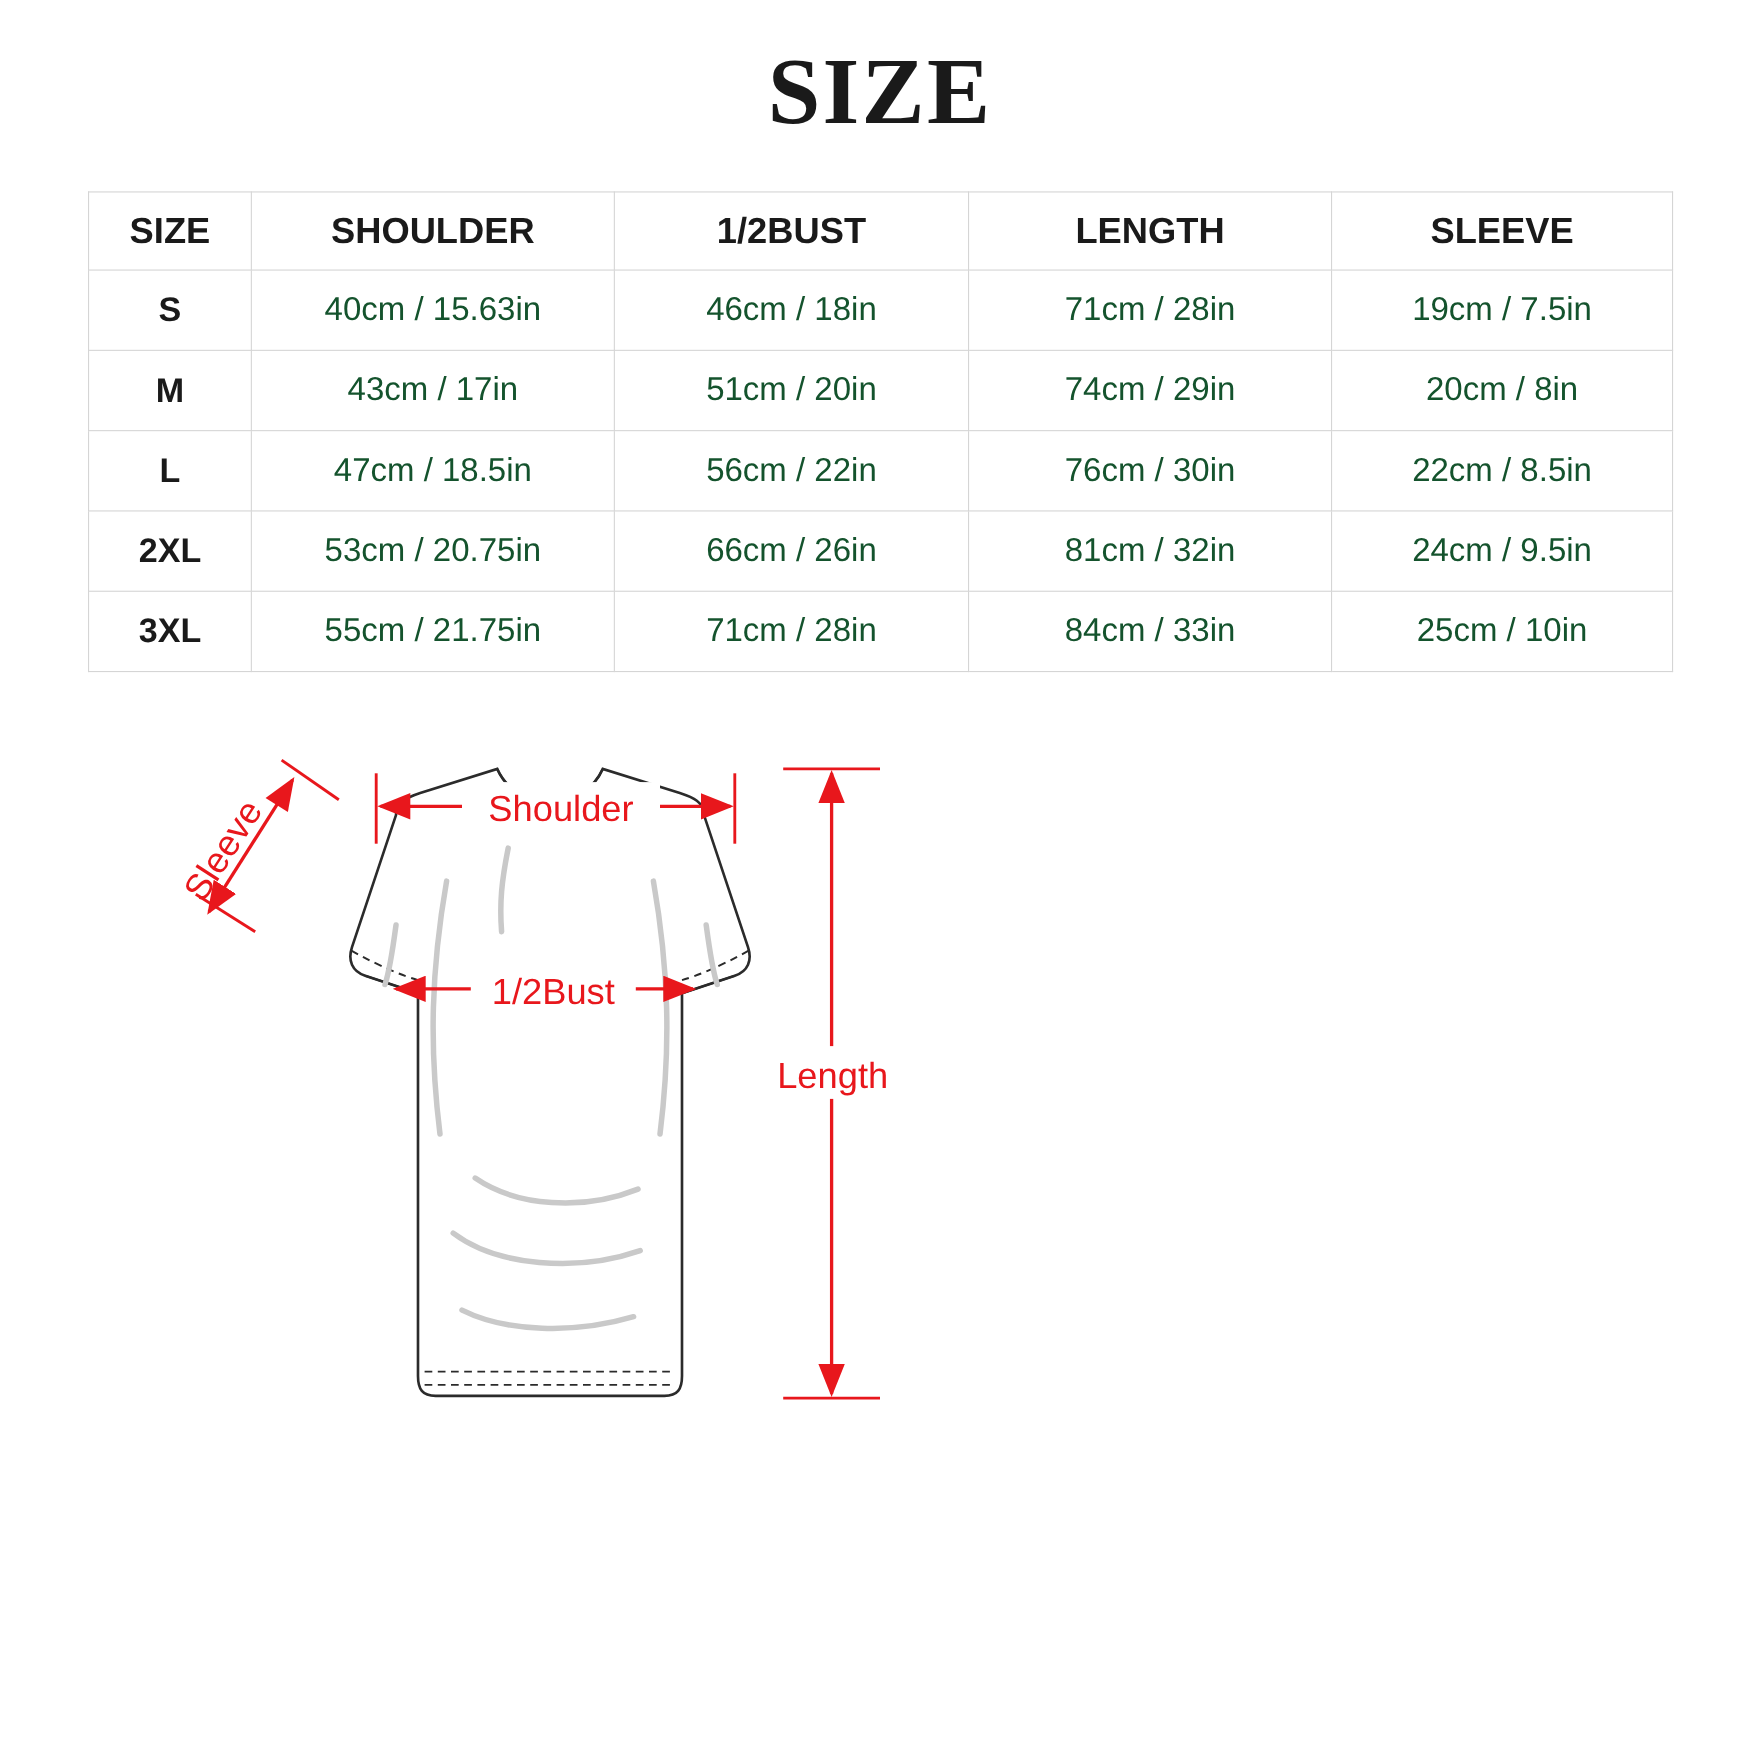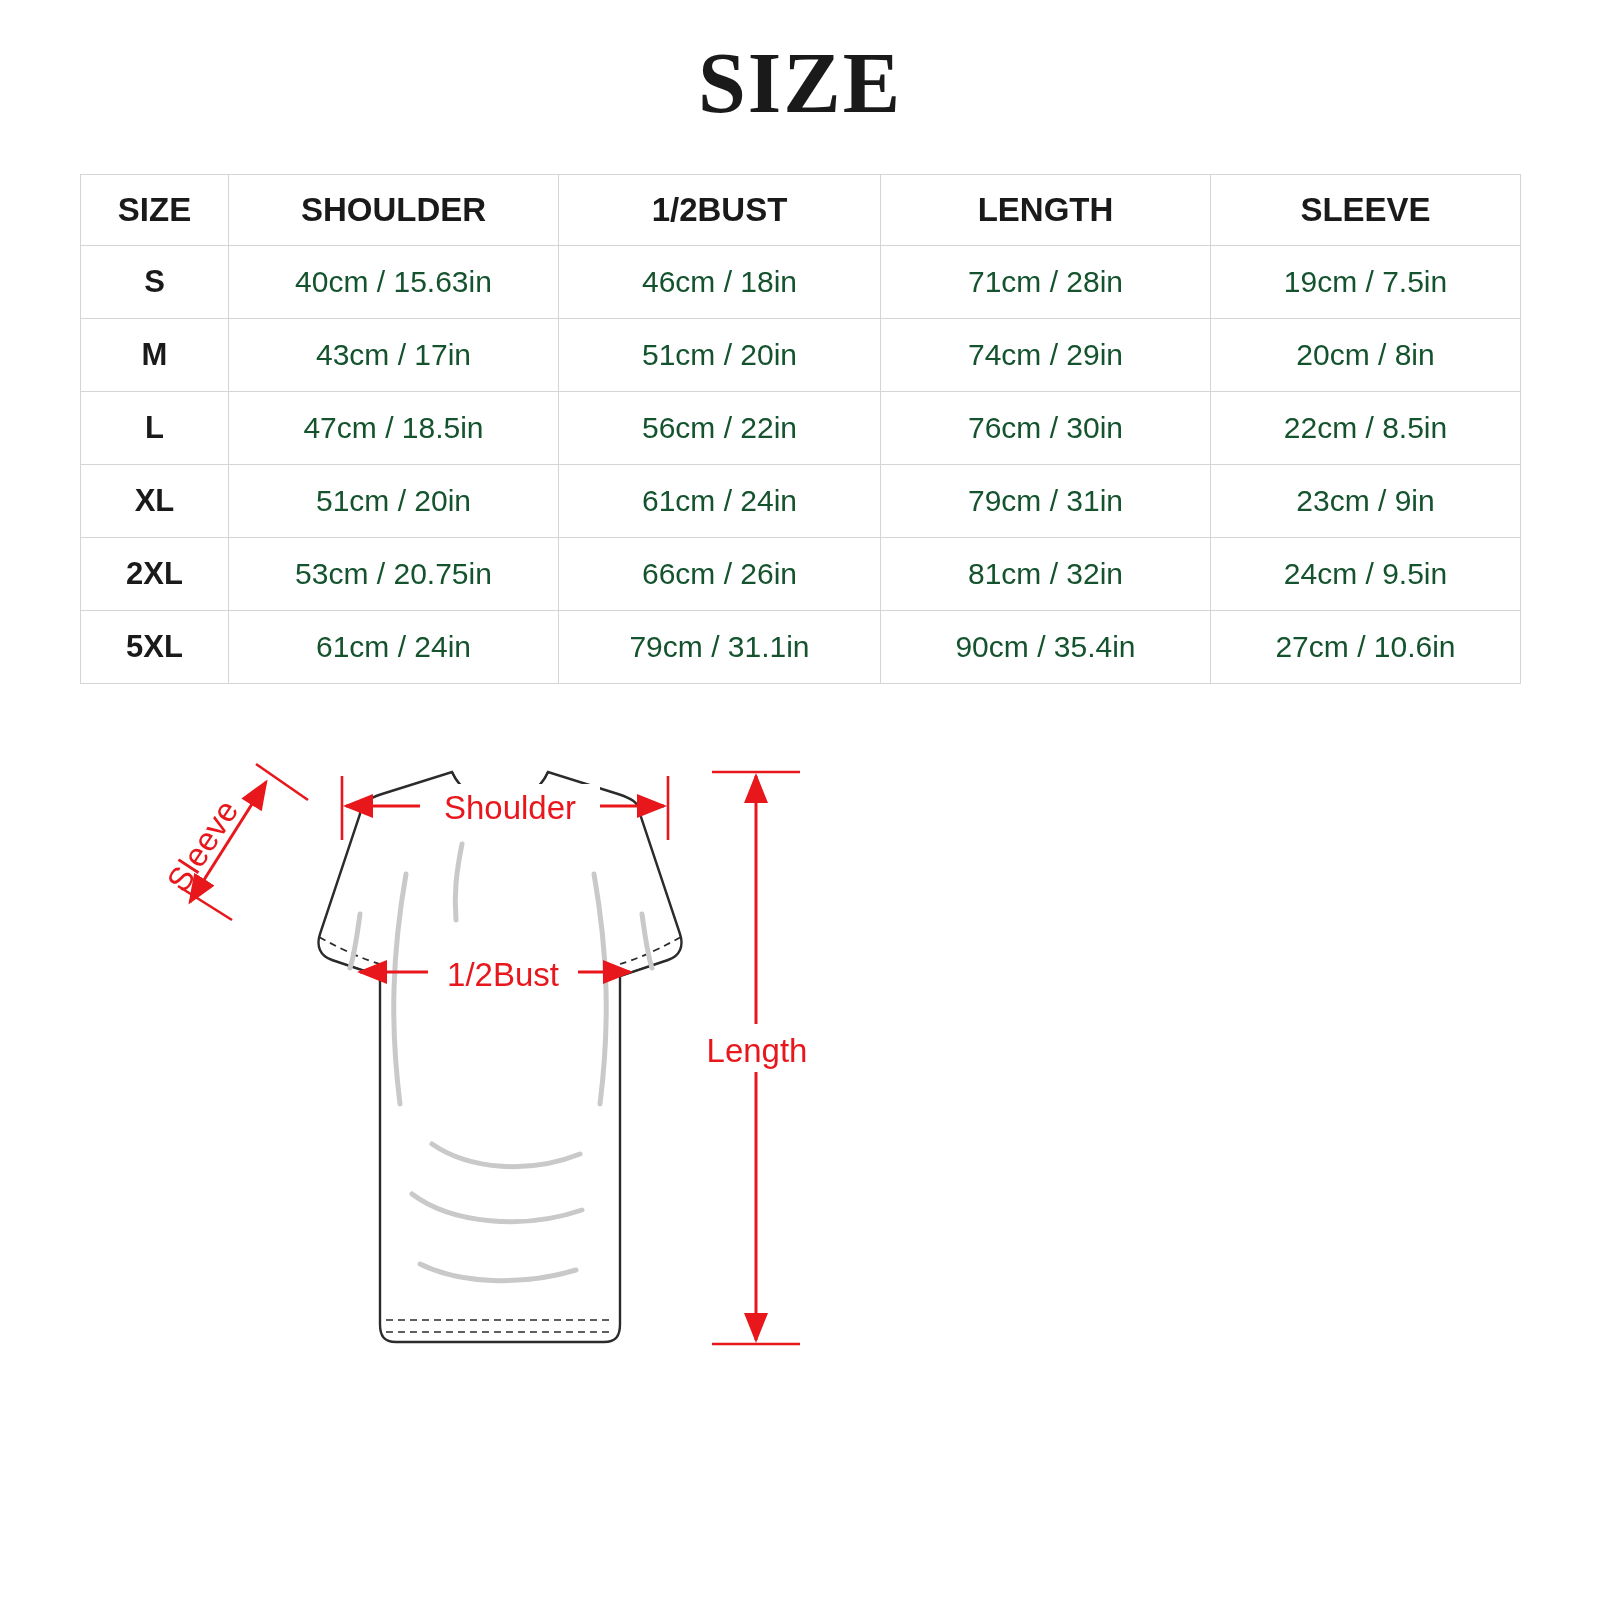--- a/index.html
+++ b/index.html
@@ -137,39 +137,32 @@
         <td>20cm / 8in</td>
       </tr>
       <tr>
         <td class="size-col">L</td>
         <td>47cm / 18.5in</td>
         <td>56cm / 22in</td>
         <td>76cm / 30in</td>
         <td>22cm / 8.5in</td>
       </tr>
       <tr>
-        <td class="size-col">XL</td>
-        <td>51cm / 20in</td>
-        <td>61cm / 24in</td>
-        <td>79cm / 31in</td>
-        <td>23cm / 9in</td>
-      </tr>
-      <tr>
         <td class="size-col">2XL</td>
         <td>53cm / 20.75in</td>
         <td>66cm / 26in</td>
         <td>81cm / 32in</td>
         <td>24cm / 9.5in</td>
       </tr>
       <tr>
-        <td class="size-col">5XL</td>
-        <td>61cm / 24in</td>
-        <td>79cm / 31.1in</td>
-        <td>90cm / 35.4in</td>
-        <td>27cm / 10.6in</td>
+        <td class="size-col">3XL</td>
+        <td>55cm / 21.75in</td>
+        <td>71cm / 28in</td>
+        <td>84cm / 33in</td>
+        <td>25cm / 10in</td>
       </tr>
     </tbody>
   </table>
 </div>
 
 <div class="lower">
 
   <svg class="shirt-figure" viewBox="0 0 860 700">
     <defs>
       <marker id="arrowR" markerWidth="11" markerHeight="11" refX="9" refY="4" orient="auto">

